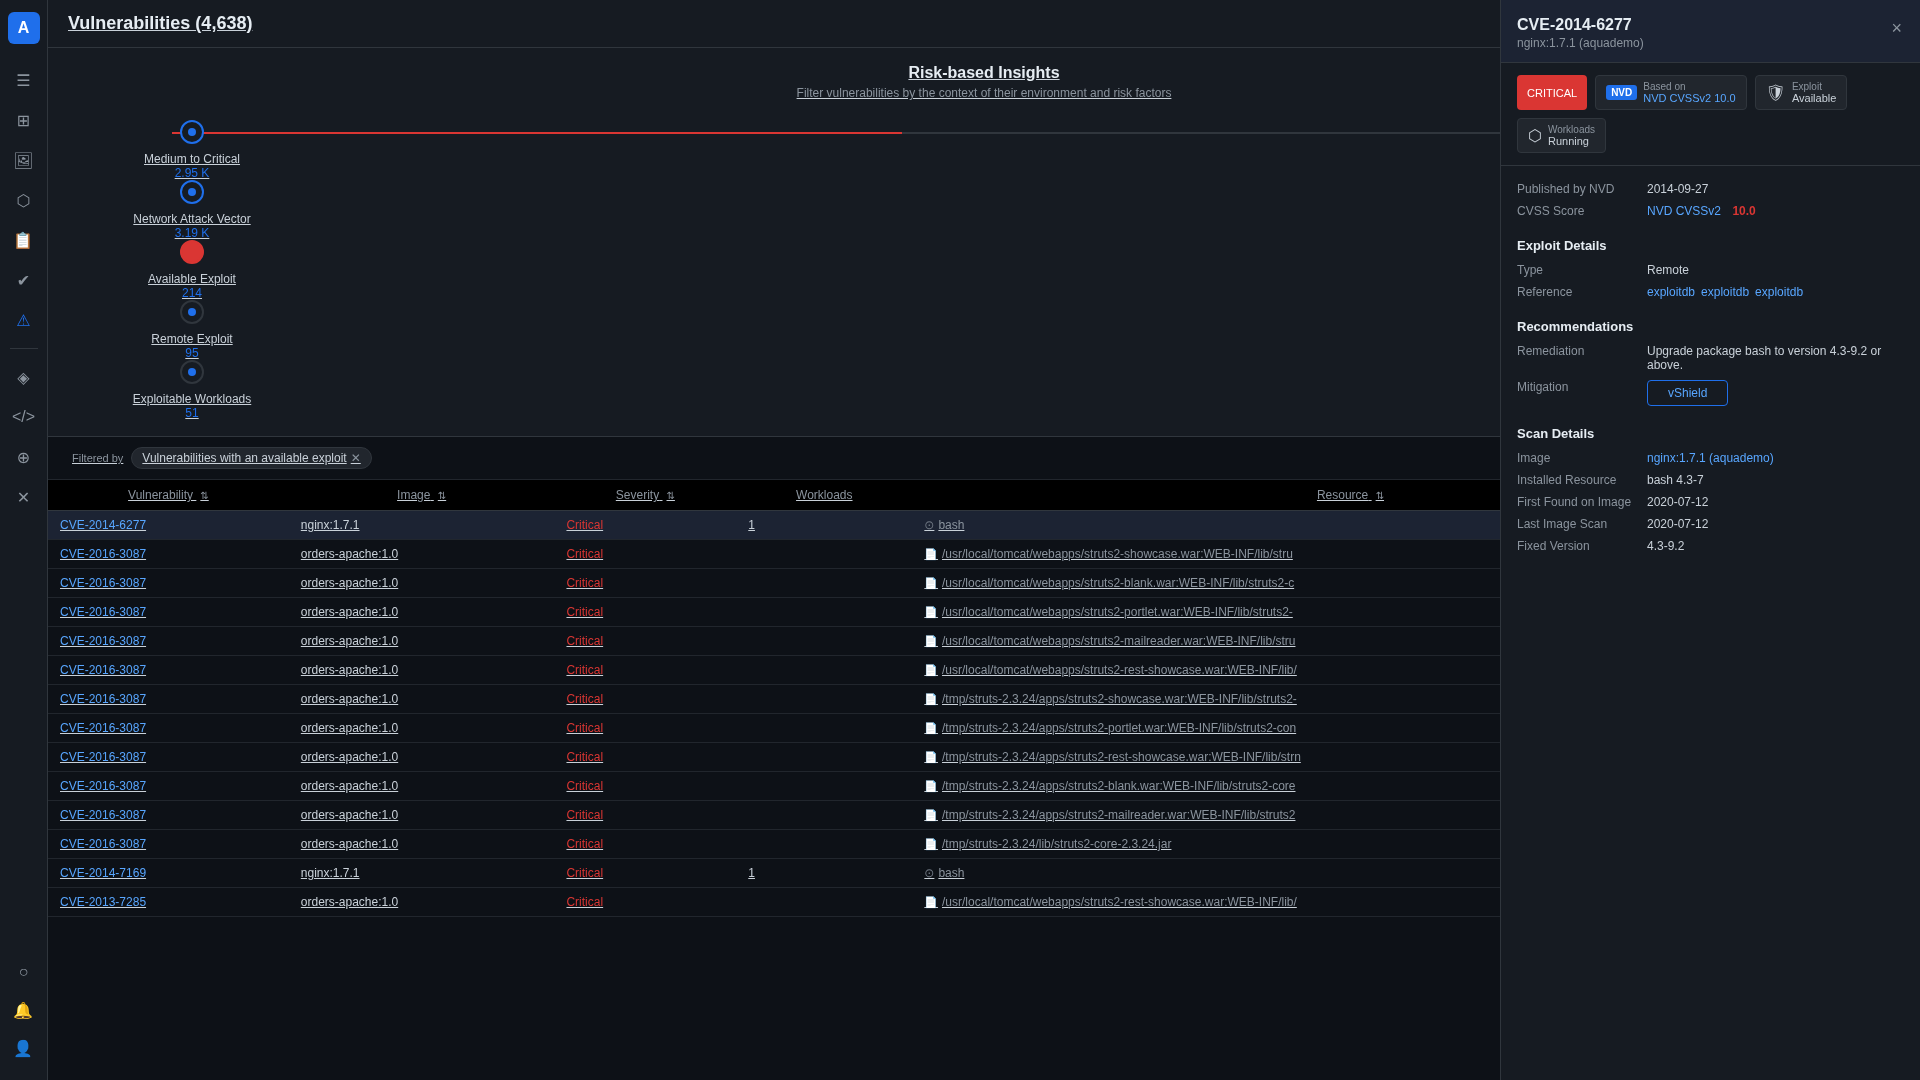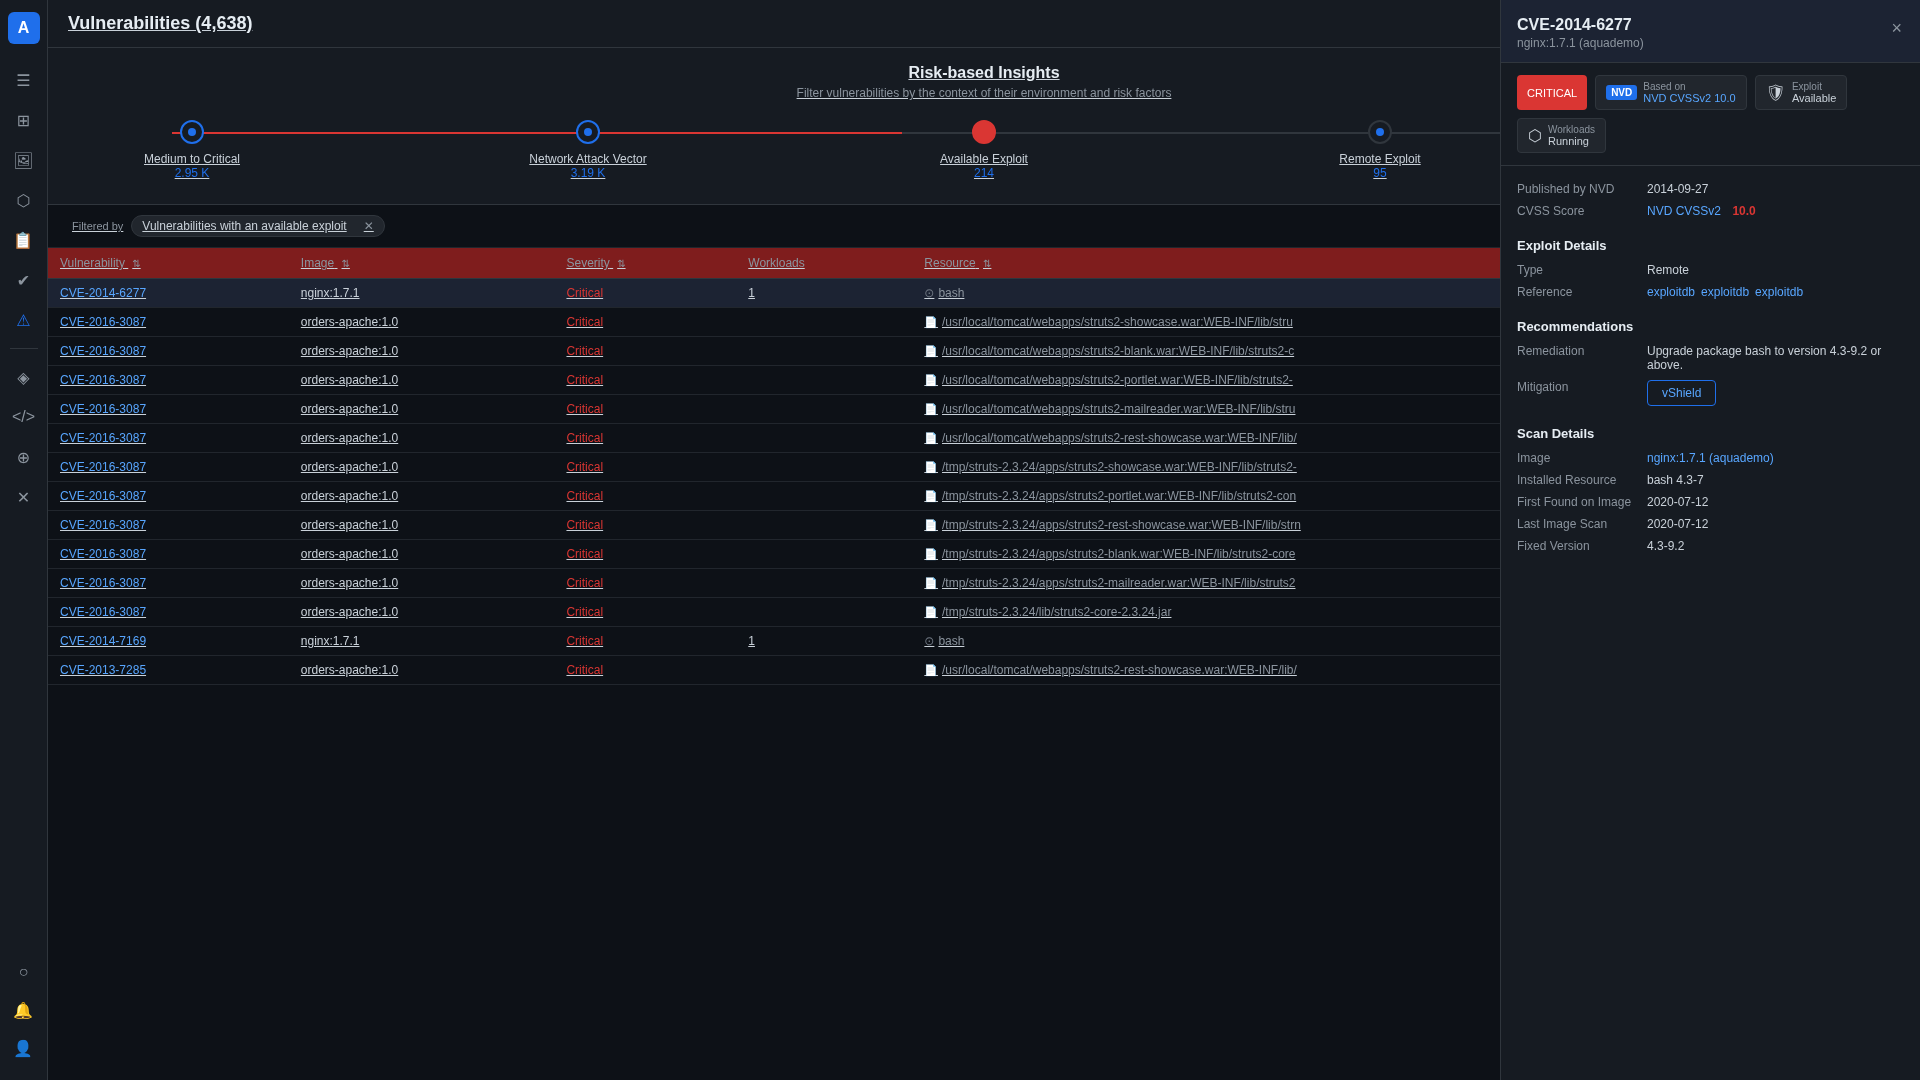--- a/index.html
+++ b/index.html
@@ -70,21 +70,21 @@
     .insights-subtitle { font-size: 12px; color: #8b949e; margin-bottom: 20px; }
     .insights-link { position: absolute; top: 16px; right: 24px; color: #1f6feb; font-size: 13px; cursor: pointer; text-decoration: none; }
 
     
     .progress-track {
       display: flex;
       align-items: flex-start;
       justify-content: space-between;
       padding: 0 60px;
       position: relative;
-      margin-bottom: 8px;
+      flex-direction: column;
     }
     .progress-line {
       position: absolute;
       top: 12px;
       left: 100px;
       right: 100px;
       height: 2px;
       background: #30363d;
       z-index: 0;
     }
@@ -130,31 +130,31 @@
     .filter-label { color: #8b949e; font-size: 11px; }
     .filter-tag {
       background: #21262d;
       border: 1px solid #30363d;
       border-radius: 12px;
       padding: 3px 10px;
       font-size: 12px;
       color: #c9d1d9;
       display: flex;
       align-items: flex-start;
-      gap: 17px;
+      gap: 4px;
     }
     .filter-tag-x { cursor: pointer; color: #8b949e; }
 
     
     .table-wrapper { flex: 1; overflow: auto; position: relative; }
     table { width: 100%; border-collapse: collapse; }
     thead th {
-      background: #7f1d1d;
+      background: #000000;
       padding: 8px 12px;
-      text-align: left;
+      text-align: center;
       font-size: 12px;
       color: #8b949e;
       font-weight: 500;
       border-bottom: 1px solid #30363d;
       white-space: nowrap;
       position: sticky; top: 0; z-index: 5;
     }
     th .sort-icon { margin-left: 4px; font-size: 10px; }
     tbody tr { border-bottom: 1px solid #21262d; }
     tbody tr.selected { background: #1c2333; }
@@ -223,21 +223,21 @@
     .detail-row-label { width: 130px; font-size: 12px; color: #8b949e; flex-shrink: 0; }
     .detail-row-value { font-size: 12px; color: #c9d1d9; flex: 1; }
     .detail-row-value a { color: #58a6ff; cursor: pointer; text-decoration: none; }
 
     .cvss-score { color: #da3633; font-weight: 700; }
     .cvss-label { color: #58a6ff; font-size: 12px; }
     .btn-vshield {
       border: 1px solid #1f6feb;
       background: transparent;
       color: #58a6ff;
-      padding: 5px 14px;
+      padding: 5px 20px;
       border-radius: 4px;
       cursor: pointer;
       font-size: 12px;
       margin-right: 6px;
     }
     .btn-acknowledge {
       border: 1px solid #30363d;
       background: transparent;
       color: #c9d1d9;
       padding: 5px 14px;

